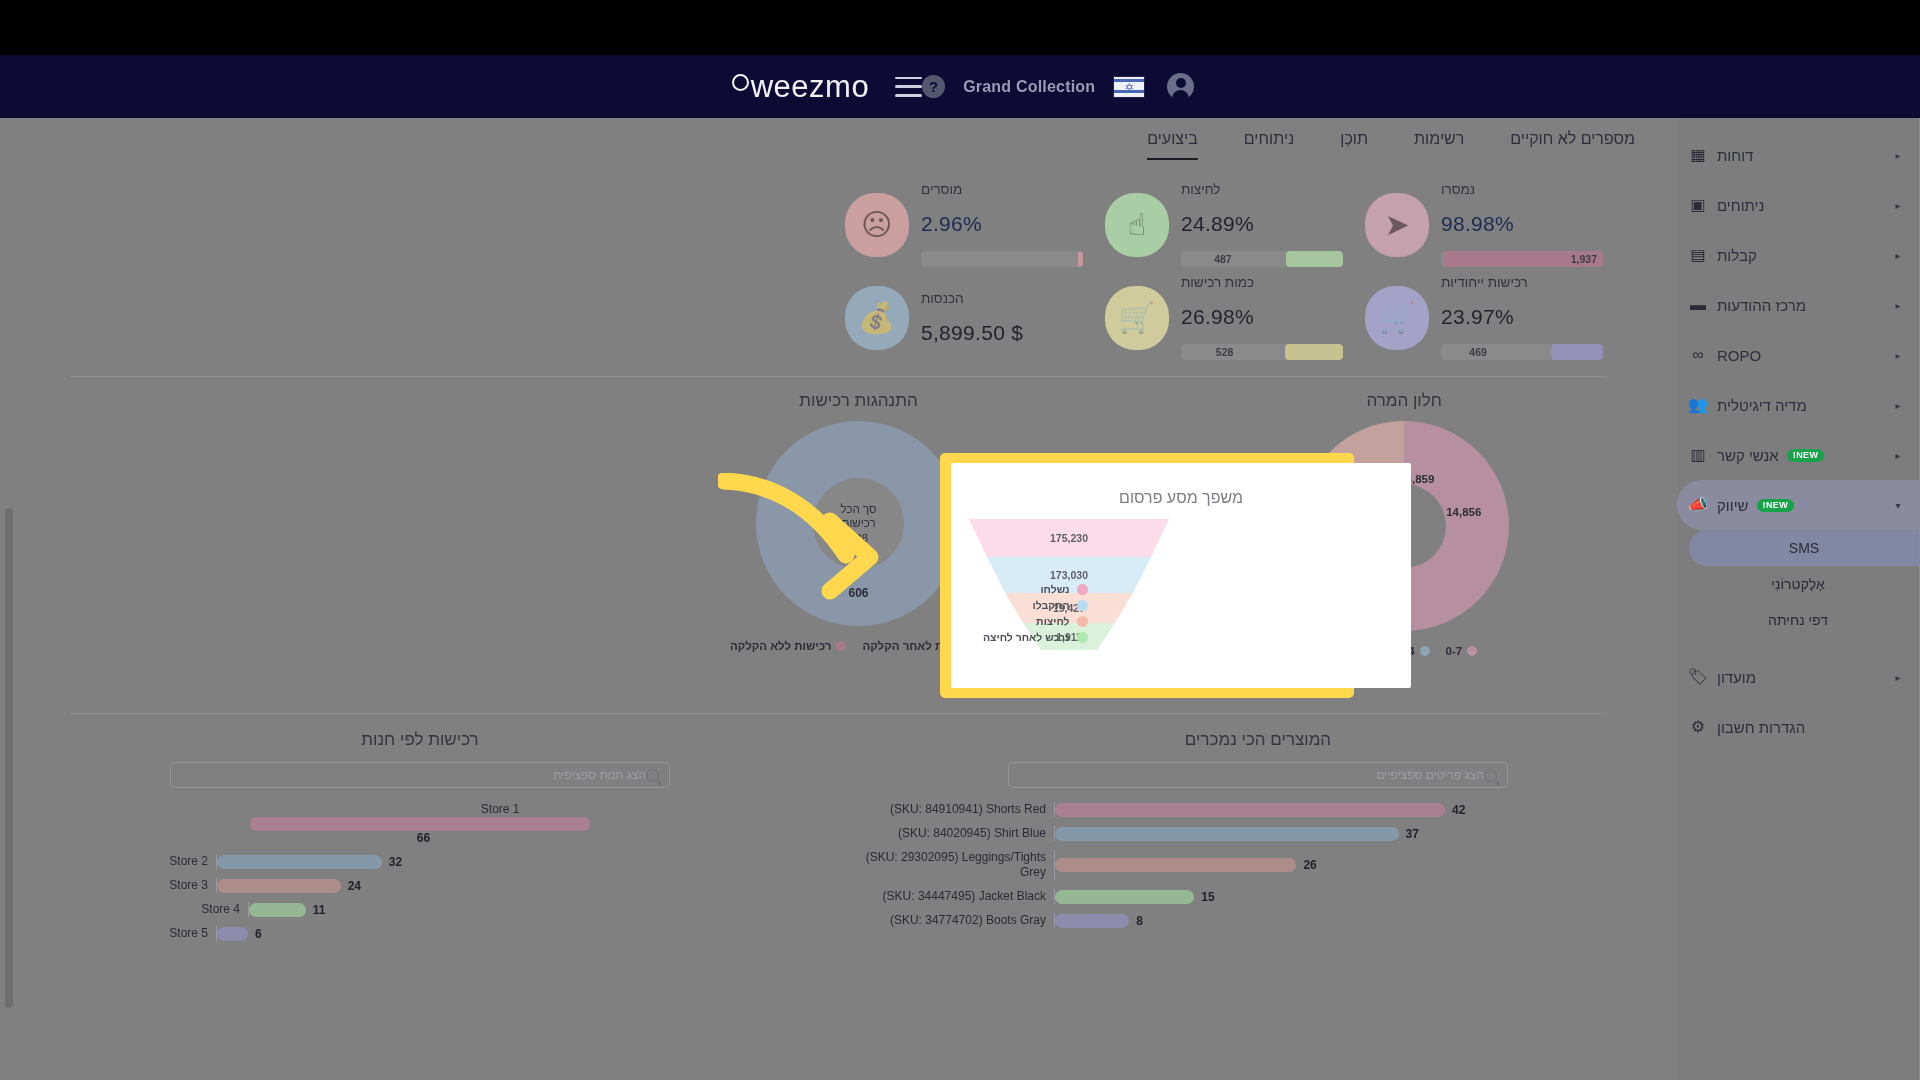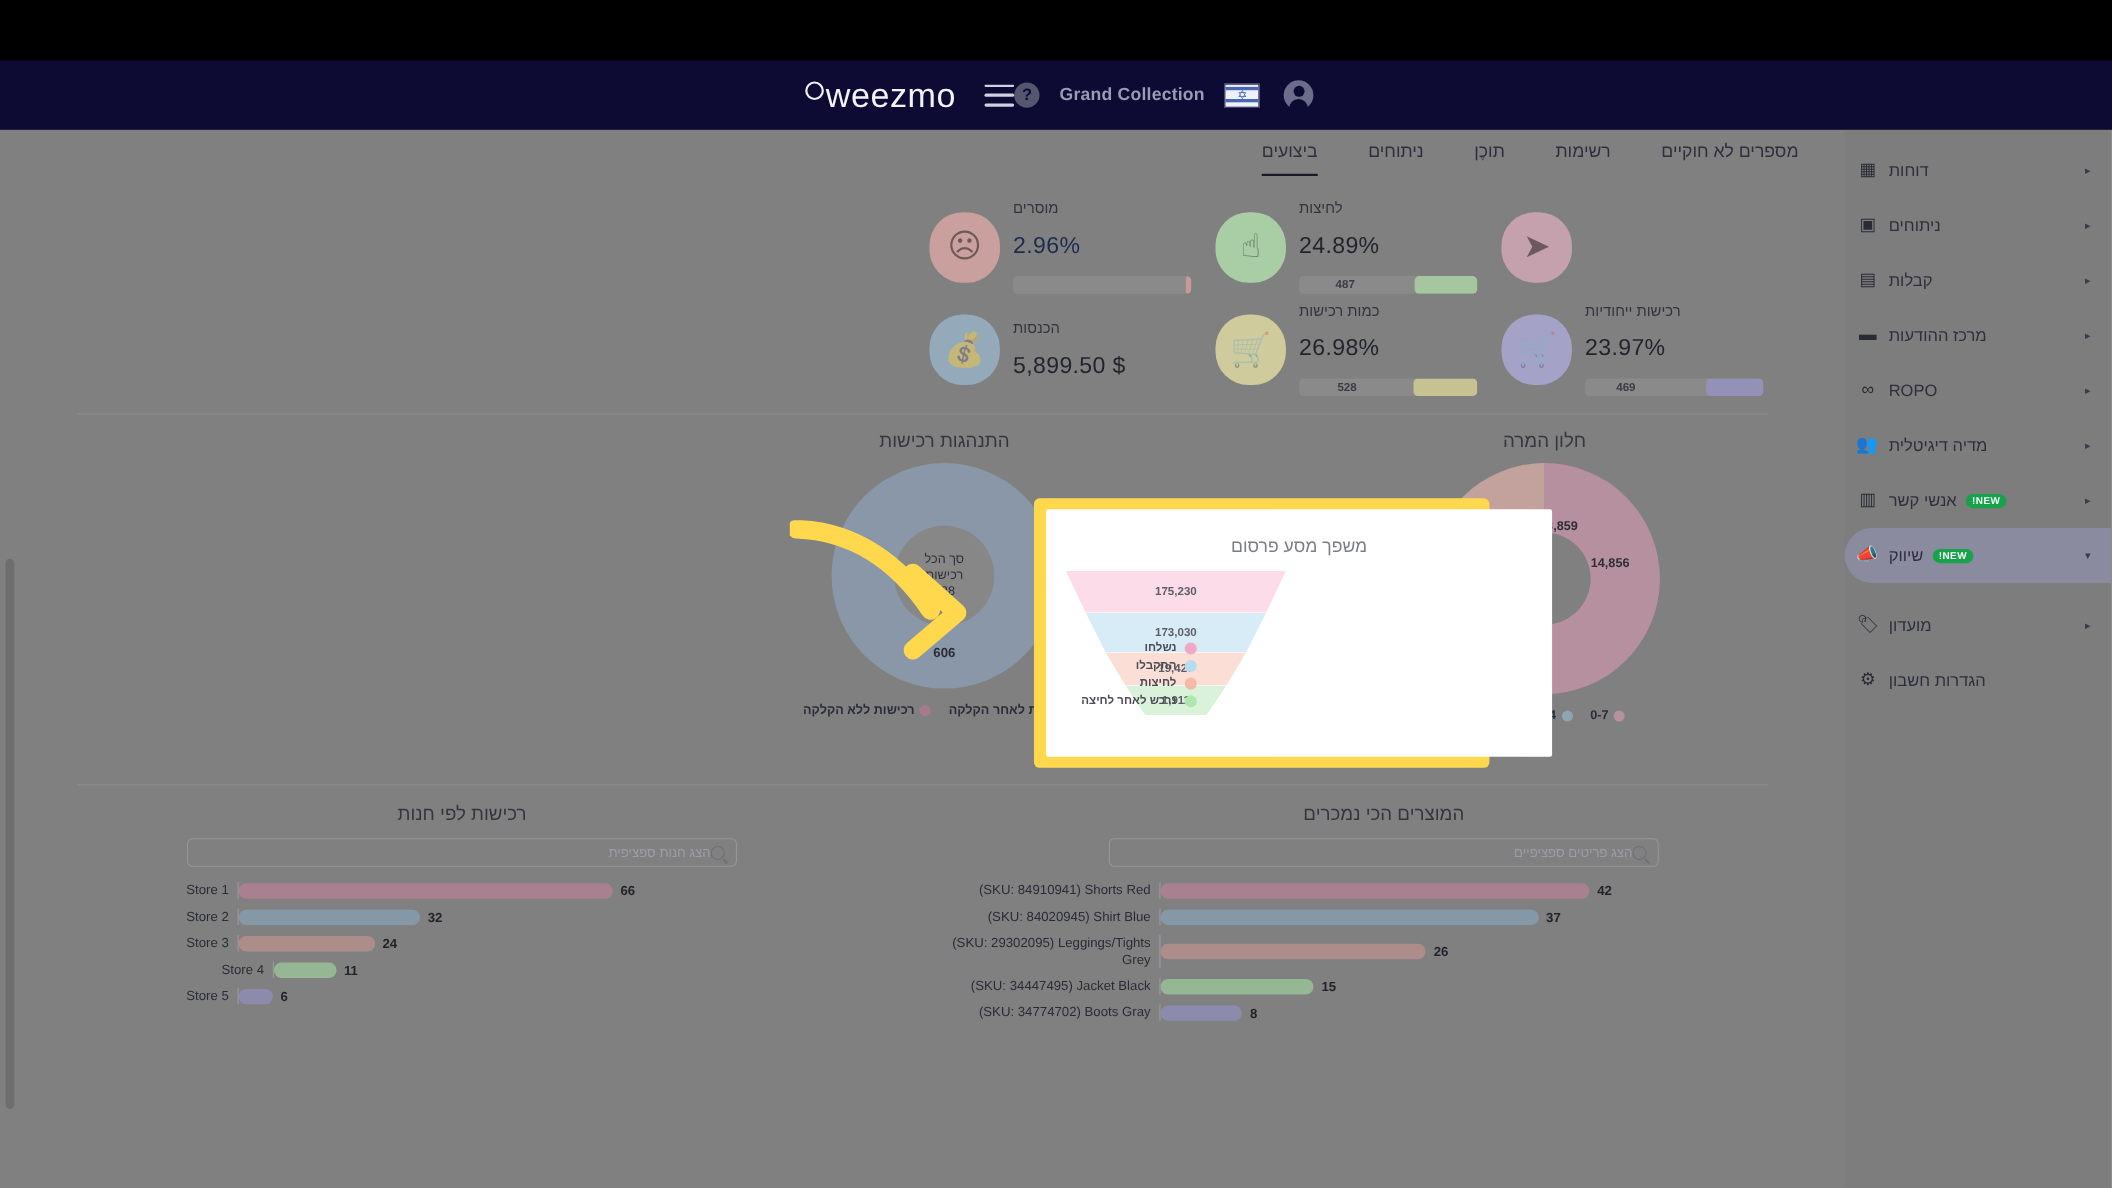--- a/index.html
+++ b/index.html
@@ -208,20 +208,25 @@
           <div class="snav active">
             <div class="caret">▾</div>
             <div style="flex: 1 1 0%;"></div>
             <div style="display: flex; align-items: center; gap: 8px;">
               <span class="badge-new">NEW!</span>
               <span class="slabel">שיווק</span>
               <span class="si">📣</span>
             </div>
           </div>
         </div>
+      <div id="sidebar-sub">
+          <div class="ssub cur">SMS</div>
+          <div class="ssub">אֶלֶקטרוֹנִי</div>
+          <div class="ssub">דפי נחיתה</div>
+        </div>
       <div class="sep"></div>
       <div id="sidebar-footer">
           <div class="snav">
             <div class="caret">▸</div>
             <div style="flex: 1 1 0%;"></div>
             <div style="display: flex; align-items: center; gap: 8px;">
               <span class="slabel">מועדון</span>
               <span class="si">🏷</span>
             </div>
           </div>
@@ -242,20 +247,28 @@
           <div class="tab">מספרים לא חוקיים</div>
           <div class="tab">רשימות</div>
           <div class="tab">תוכֶן</div>
           <div class="tab">ניתוחים</div>
           <div class="tab sel">ביצועים</div>
         </div>
 
       <div class="kpis">
         <div class="kpirow" id="kpirow1">
             <div class="kpi">
+              <div class="kpi-txt">
+                <div class="kpi-label">נמסרו</div>
+                <div class="kpi-val">98.98%</div>
+                <div class="kpi-bar">
+                  <div class="kpi-fill" style="width: 99%; background: rgb(168, 121, 138);"></div>
+                  <div class="kpi-num" style="left: auto; right: 6px;">1,937</div>
+                </div>
+              </div>
               <div class="kpi-ic" style="background: rgb(197, 160, 173); color: rgba(0, 0, 0, 0.45);">➤</div>
             </div>
             <div class="kpi">
               <div class="kpi-txt">
                 <div class="kpi-label">לחיצות</div>
                 <div class="kpi-val dark">24.89%</div>
                 <div class="kpi-bar">
                   <div class="kpi-fill" style="width: 35%; background: rgb(166, 198, 160);"></div>
                   <div class="kpi-num" style="left: auto; right: calc(65% + 6px);">487</div>
                 </div>
@@ -403,21 +416,21 @@
             </div>
         </div>
 
         <div class="bcol">
           <div class="btitle">רכישות לפי חנות</div>
           <div class="searchbox">
             <div class="mag"></div>
             <div class="ph">הצג חנות ספציפית</div>
           </div>
           <div class="bars" id="bars-stores">
-              <div class="brow" style="direction: ltr; flex-direction: row;">
+              <div class="brow" style="direction: ltr; flex-direction: column;">
                 <div class="blabel" style="text-align: right; padding-right: 8px; padding-left: 0px;">Store 1</div>
                 <div class="baxis"></div>
                 <div class="bbar" style="width: 340px; background: rgb(168, 128, 143);"></div>
                 <div class="bval">66</div>
               </div>
               <div class="brow" style="direction: ltr; flex-direction: row;">
                 <div class="blabel" style="text-align: right; padding-right: 8px; padding-left: 0px;">Store 2</div>
                 <div class="baxis"></div>
                 <div class="bbar" style="width: 164.848px; background: rgb(133, 152, 168);"></div>
                 <div class="bval">32</div>

